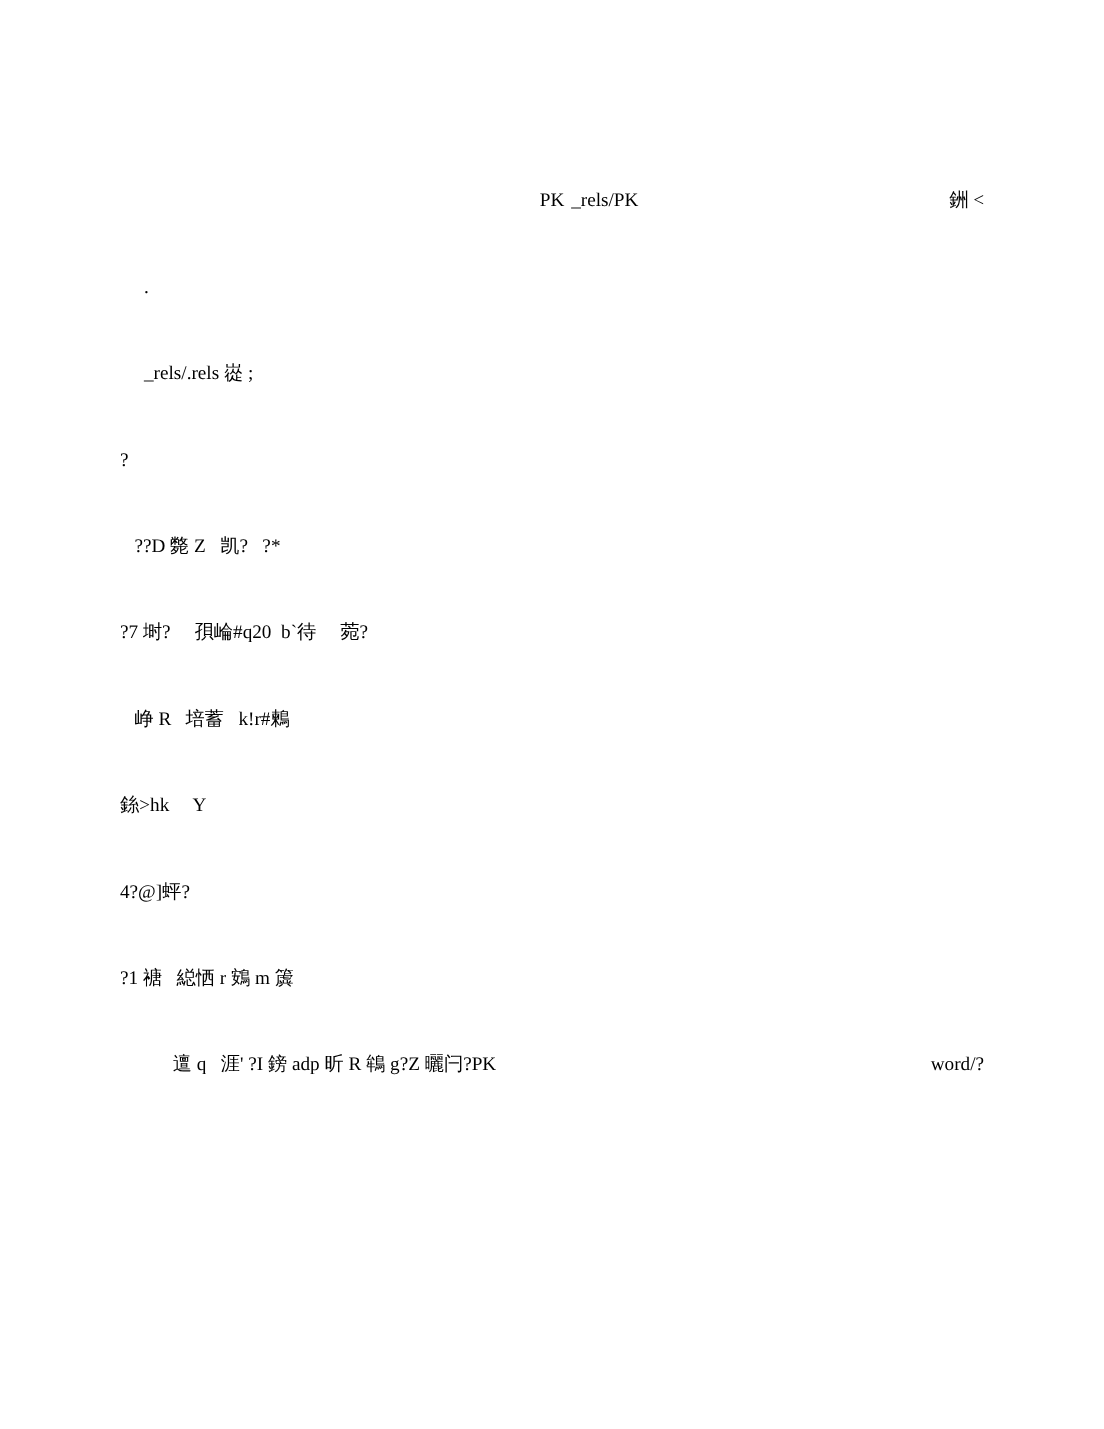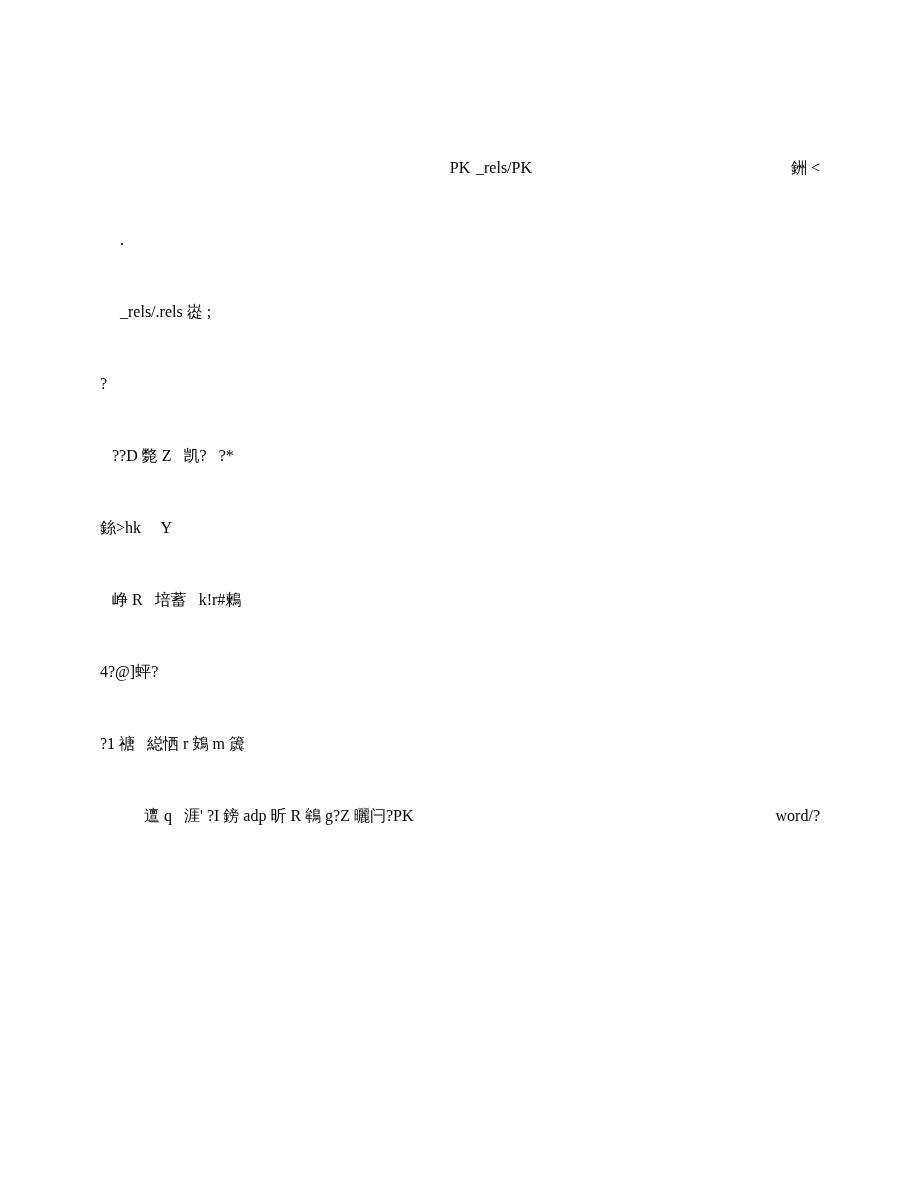--- a/index.html
+++ b/index.html
@@ -58,21 +58,22 @@
 <div class="content">
   <span class="line line1">
     <span class="seg-left">PK</span>
     <span class="seg-mid">_rels/PK</span>
     <span class="seg-right">銂 &lt;</span>
   </span>
   <span class="line">     .</span>
   <span class="line">     _rels/.rels 嵸 ;</span>
   <span class="line">?</span>
   <span class="line">   ??D 斃 Z   凯?   ?*</span>
+  <span class="line">?7 埘?     孭崘#q20  b`待     菀?</span>
+  <span class="line">   峥 R   培蓄   k!r#鶫</span>
   <span class="line">銯&gt;hk     Y</span>
-  <span class="line">   峥 R   培蓄   k!r#鶫</span>
   <span class="line">4?@]蚲?</span>
   <span class="line">?1 禟   縂恓 r 鴳 m 簴</span>
   <span class="line line-last">
     <span class="last-left">邅 q   涯' ?I 鎊 adp 昕 R 鴾 g?Z 曬闩?PK</span>
     <span class="last-right">word/?</span>
   </span>
 </div>
 
 </body></html>

